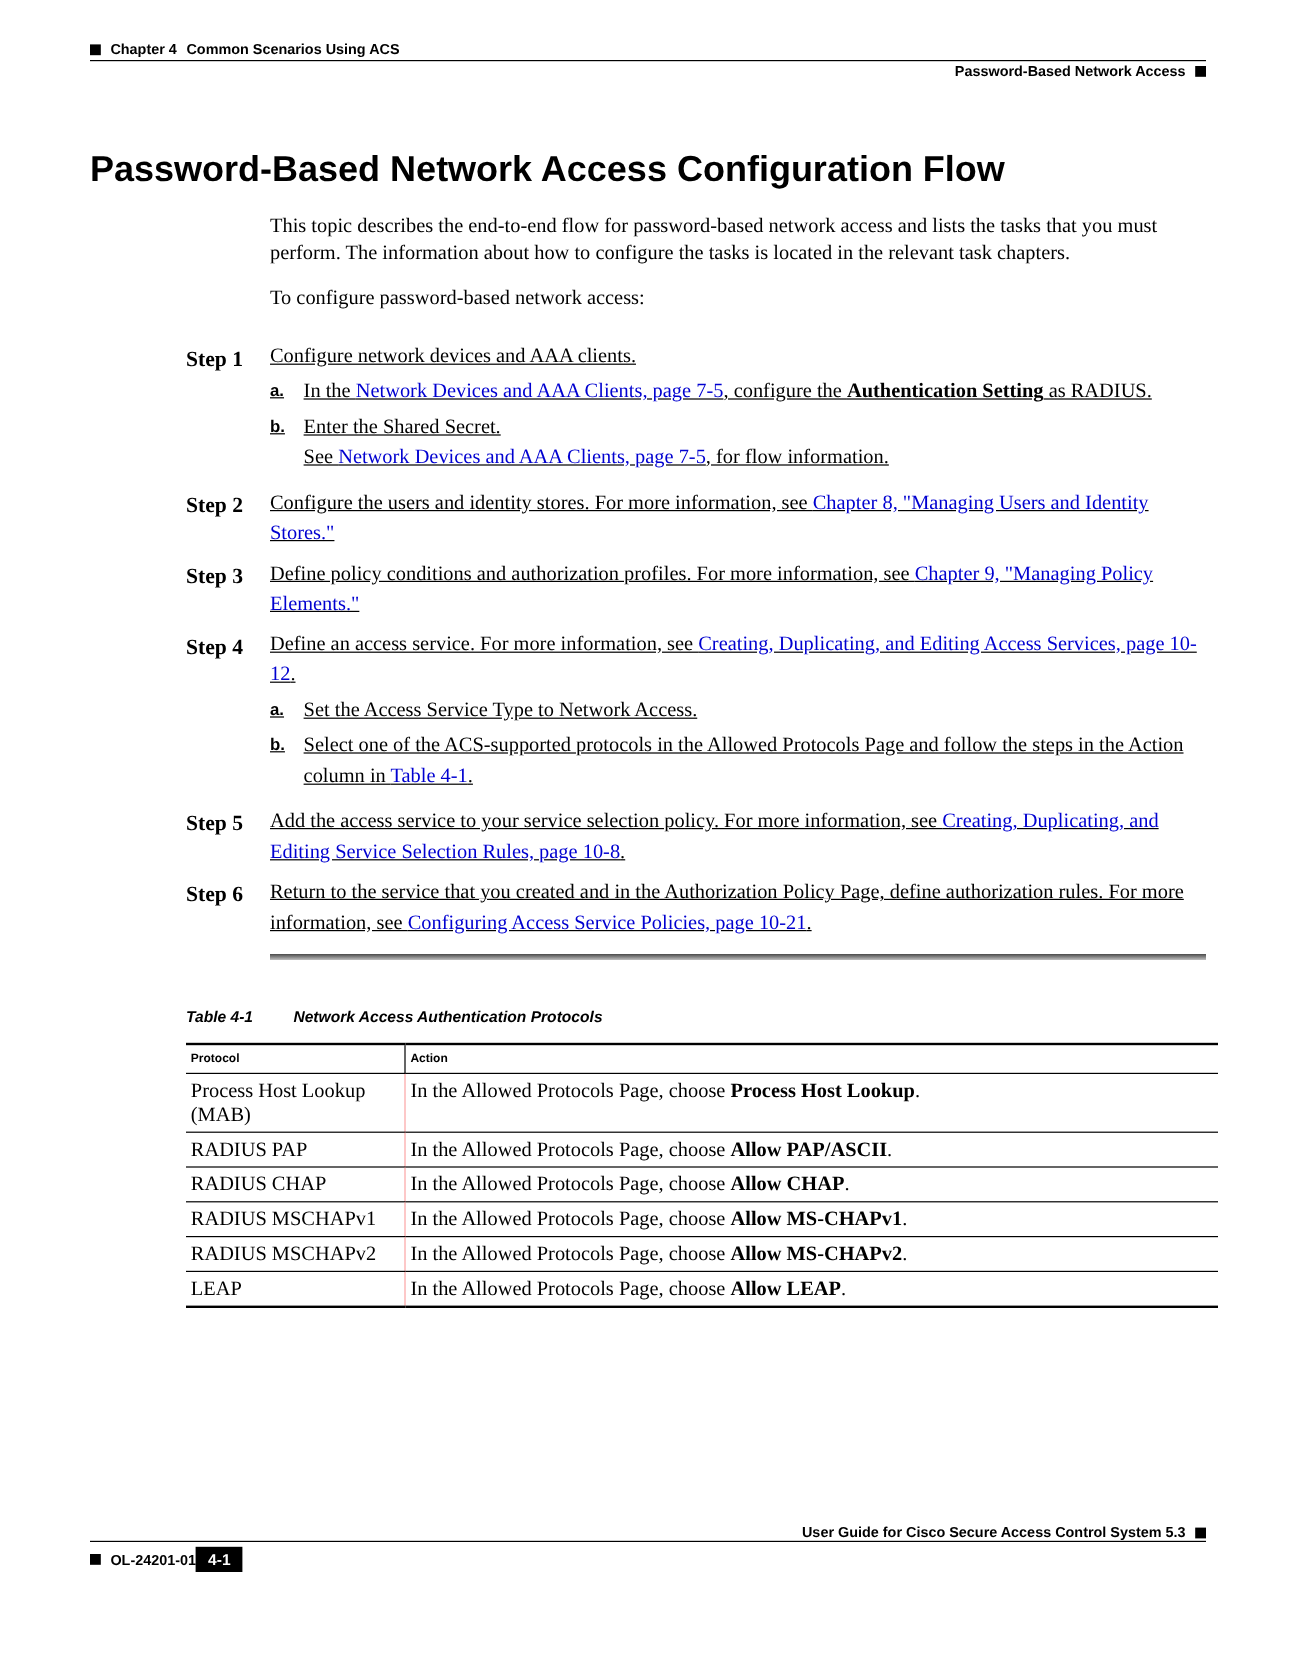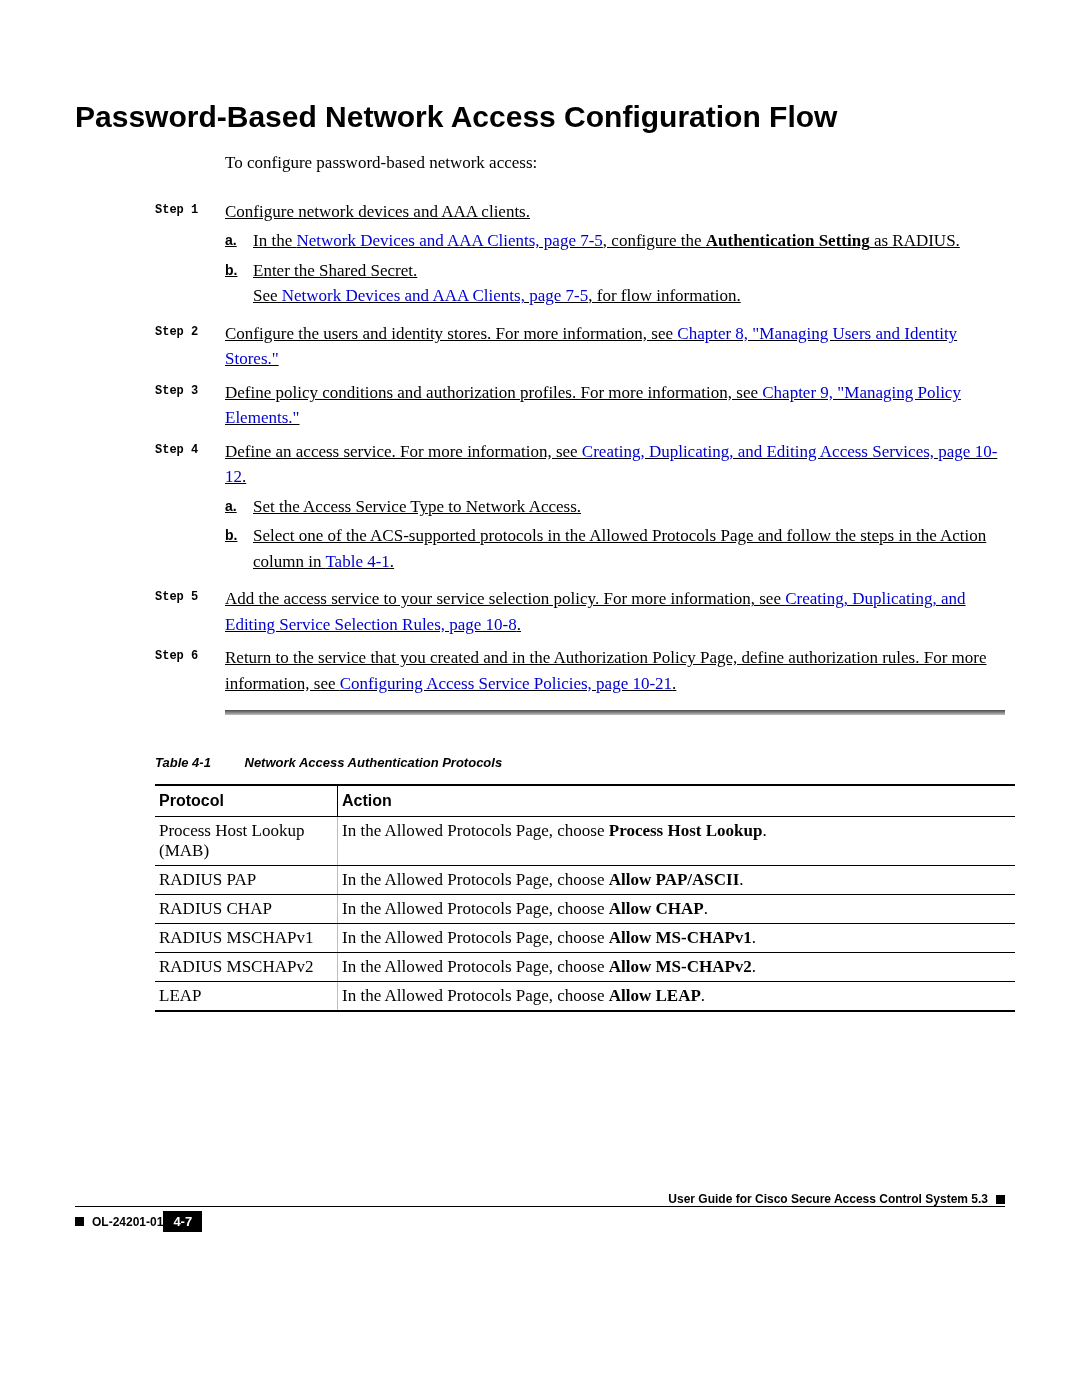--- a/index.html
+++ b/index.html
@@ -73,23 +73,23 @@
     font-size: 17px;
     line-height: 1.5;
   }
   .step-row {
     display: flex;
     gap: 16px;
     margin-bottom: 8px;
   }
   .step-label {
     flex: 0 0 54px;
-    font-family: Liberation Mono, monospace;
-    font-weight: bold;
-    font-size: 12px;
+    font-family: Liberation Serif, serif;
+    font-weight: bold;
+    font-size: 18px;
     padding-top: 2px;
   }
   .step-body {
     flex: 1;
     text-decoration: underline;
   }
   .sub-list {
     margin: 4px 0 4px 0;
     padding-left: 0;
   }
@@ -130,21 +130,21 @@
   }
   table.proto {
     margin-left: 80px;
     border-collapse: collapse;
     width: 860px;
     font-size: 17px;
   }
   table.proto th {
     font-family: Arial, Helvetica, sans-serif;
     font-weight: bold;
-    font-size: 16px;
+    font-size: 10px;
     text-align: left;
     padding: 6px 8px 6px 4px;
     border-top: 2px solid #000;
     border-bottom: 1px solid #000;
     border-left: 1px solid #000;
     border-right: 1px solid #000;
   }
   table.proto th:first-child { border-left: none; }
   table.proto th:last-child  { border-right: none; }
   table.proto td {
@@ -204,24 +204,37 @@
     padding: 3px 10px;
     font-weight: bold;
     font-size: 13px;
   }
 </style>
 </head>
 <body>
 
 <div class="page">
 
+  <div class="top-header">
+    <div class="left">
+      <span class="sq"></span>
+      <span>Chapter 4</span>
+      <span>Common Scenarios Using ACS</span>
+    </div>
+    <div class="top-rule"></div>
+    <div class="right">
+      <span>Password-Based Network Access</span>
+      <span class="sq"></span>
+    </div>
+  </div>
 
   <h1 class="title">Password-Based Network Access Configuration Flow</h1>
 
   <div class="intro">
+    <p>This topic describes the end-to-end flow for password-based network access and lists the tasks that you must perform. The information about how to configure the tasks is located in the relevant task chapters.</p>
     <p>To configure password-based network access:</p>
   </div>
 
   <div class="steps">
 
     <div class="step-row">
       <div class="step-label">Step 1</div>
       <div class="step-body">
         <div>Configure network devices and AAA clients.</div>
         <div class="sub-list">
@@ -341,17 +354,17 @@
     <div class="right-guide">
       <span>User Guide for Cisco Secure Access Control System 5.3</span>
       <span class="sq"></span>
     </div>
     <div class="footer-top-rule"></div>
     <div class="footer-bottom">
       <div class="left">
         <span class="sq"></span>
         <span>OL-24201-01</span>
       </div>
-      <div class="pagebox">4-7</div>
+      <div class="pagebox">4-1</div>
     </div>
   </div>
 
 </div>
 
 </body></html>

